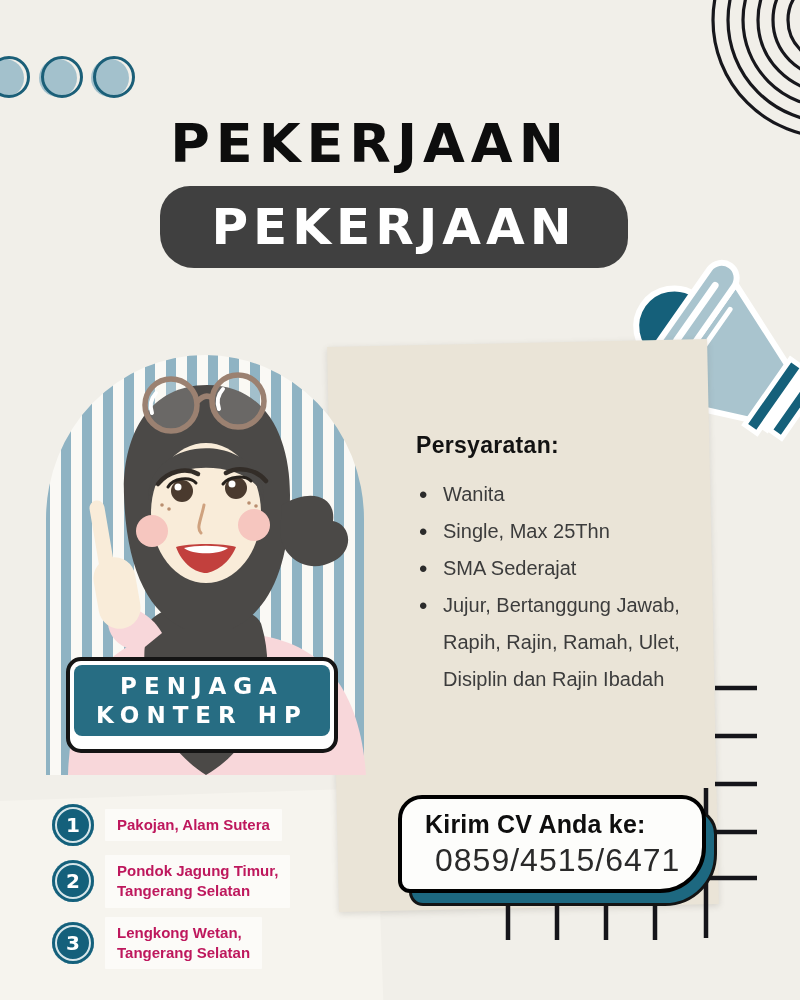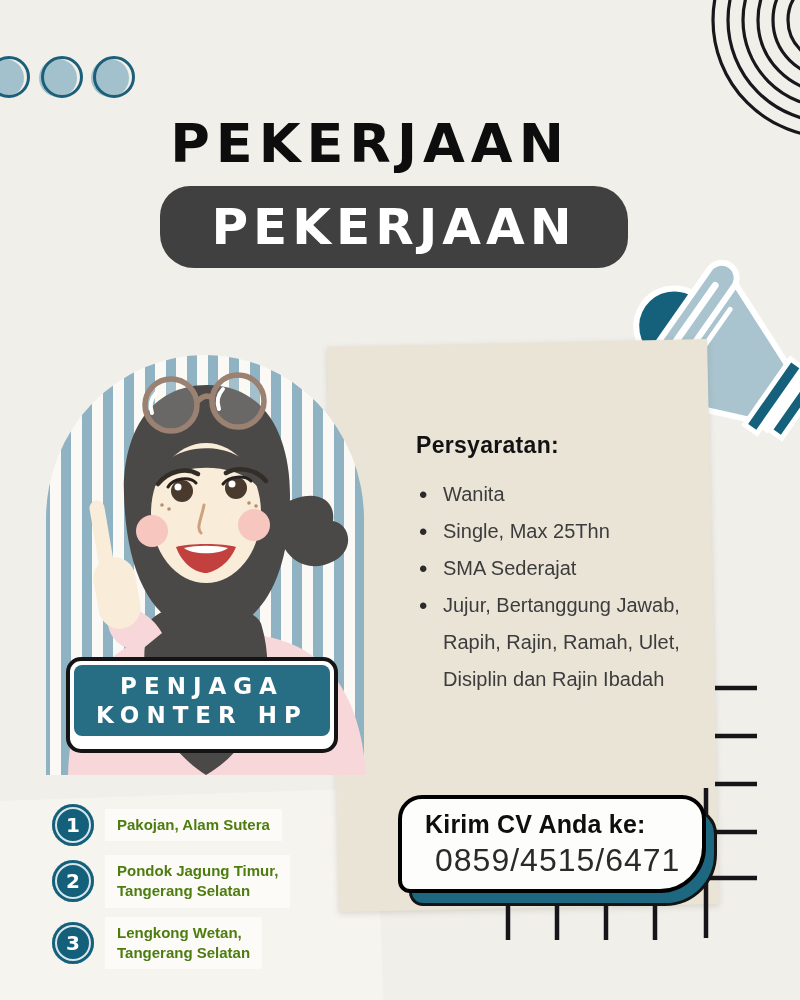--- a/index.html
+++ b/index.html
@@ -102,21 +102,21 @@
   }
   .place-row{display:flex;align-items:center;gap:11px;margin-bottom:9px;}
   .num{
     flex:0 0 auto;width:42px;height:42px;border-radius:50%;
     background:#14607b;box-shadow:inset 0 0 0 3px #14607b, inset 0 0 0 5px #d7e6ea;
     display:flex;align-items:center;justify-content:center;
     color:#fff;font-size:20px;font-weight:bold;
     font-family:"DejaVu Sans","Liberation Sans",sans-serif;
   }
   .place-label{
-    background:#fcfbf8;color:#4d7c0f;font-weight:bold;font-size:15px;line-height:1.35;
+    background:#fcfbf8;color:#be185d;font-weight:bold;font-size:15px;line-height:1.35;
     padding:6px 12px;border-radius:1px;
   }
   .place-line{display:block;}
   .place-line:empty{display:none;}
 </style>
 </head>
 <body>
 
 <div class="stage">
 

